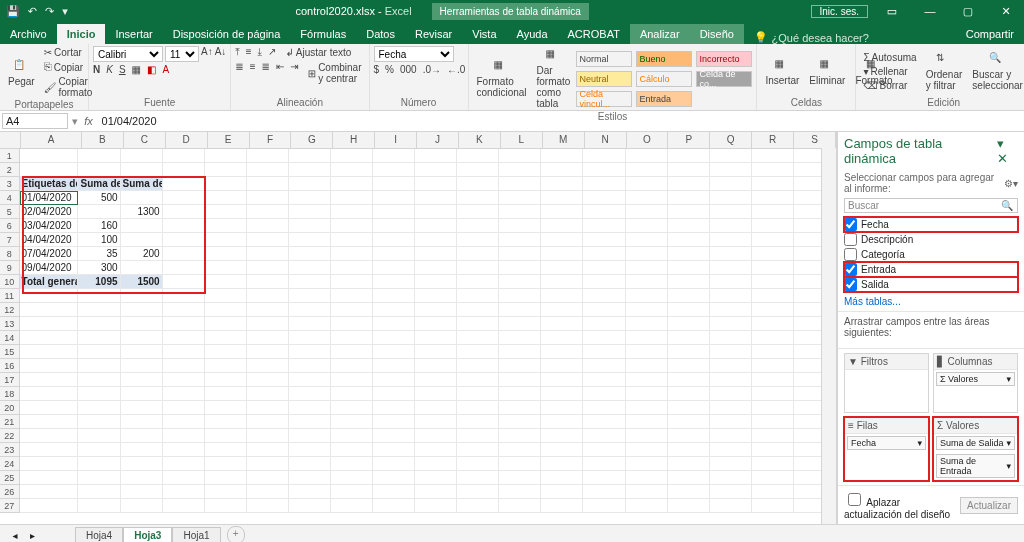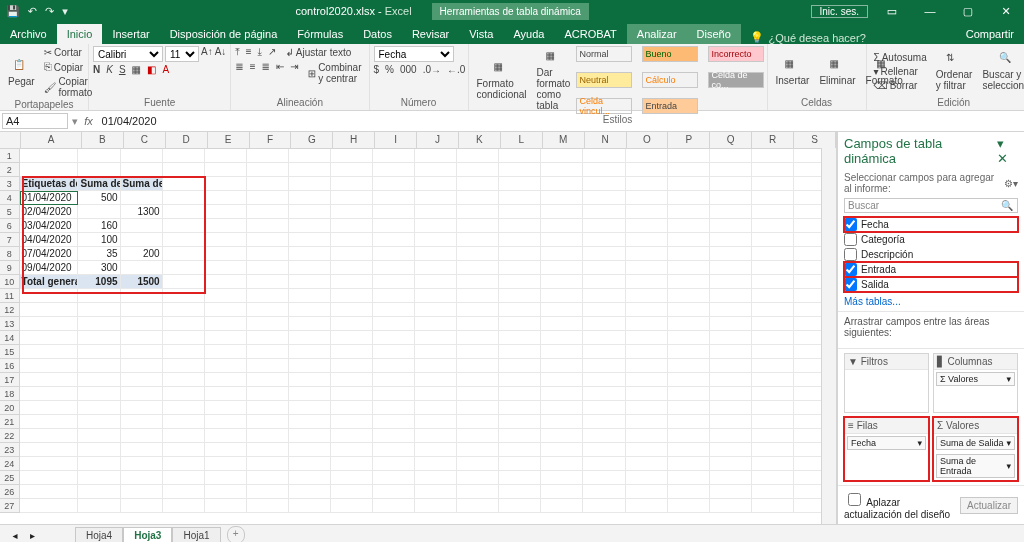--- a/index.html
+++ b/index.html
@@ -10,35 +10,35 @@
   .titlebar .title-center .fname{color:#fff}
   .titlebar .title-center .excel{color:#cfe8d8}
   .titlebar .tool-ctx{background:#4e9a71;padding:3px 8px;font-size:10px}
   .titlebar .win-ctl{display:flex;gap:2px}
   .titlebar .win-ctl div{width:36px;height:22px;display:flex;align-items:center;justify-content:center}
   .titlebar .signin{padding:0 8px;border:1px solid rgba(255,255,255,.5);margin-right:6px;font-size:10px}
 
   .menubar{height:22px;background:#0c6d3e;display:flex;align-items:flex-end;color:#fff;font-size:11px}
   .menubar .tab{padding:4px 10px;cursor:pointer}
   .menubar .tab.file{background:#0c6d3e}
-  .menubar .tab.active{background:#f3f3f3;color:#217346;font-weight:400}
+  .menubar .tab.active{background:#f3f3f3;color:#217346;font-weight:700}
   .menubar .tab.ctx{background:#4e9a71}
   .menubar .spacer{flex:1}
   .menubar .tell{display:flex;align-items:center;gap:4px;color:#cfe8d8;padding:0 10px}
 
   .ribbon{height:66px;background:#f3f3f3;border-bottom:1px solid #d4d4d4;display:flex;font-size:10px;color:#444}
   .rgroup{border-right:1px solid #e1e1e1;display:flex;flex-direction:column;justify-content:space-between;padding:2px 4px 0}
   .rgroup .body{display:flex;align-items:center;gap:2px;flex:1}
   .rgroup .label{text-align:center;color:#6a6a6a;font-size:10px;padding-bottom:2px}
   .btn{display:flex;flex-direction:column;align-items:center;gap:1px;padding:2px 4px}
   .btn .ic{width:16px;height:16px}
   .mini{display:flex;align-items:center;gap:2px;padding:1px 3px}
   select,input[type=text].fake{font-size:10px;border:1px solid #c8c8c8;background:#fff;height:16px}
   .style-cell{border:1px solid #c8c8c8;width:50px;height:14px;font-size:9px;display:flex;align-items:center;padding:0 2px}
-  .style-grid{display:grid;grid-template-columns:repeat(3,auto);gap:10px}
+  .style-grid{display:grid;grid-template-columns:repeat(3,auto);gap:4px}
 
   .fx-bar{height:20px;border-bottom:1px solid #d4d4d4;display:flex;align-items:center;font-size:11px}
   .namebox{width:58px;border:1px solid #c8c8c8;margin:0 2px;padding:1px 3px;background:#fff}
   .fx{width:18px;text-align:center;color:#666;font-style:italic}
   .formula-input{flex:1;border:none;padding:1px 4px}
 
   .workarea{display:flex;height:calc(542px - 22px - 22px - 66px - 20px - 20px)}
   .sheet{flex:1;position:relative;overflow:hidden;border-right:1px solid #d4d4d4}
   .colhdrs{display:flex;height:16px;background:#f3f3f3;border-bottom:1px solid #d4d4d4}
   .corner{width:22px;border-right:1px solid #d4d4d4;background:#f3f3f3}
@@ -867,25 +867,25 @@
       <span>Buscar</span>
         <span style="margin-left:auto">🔍</span>
     </div>
     <div class="field-list" id="fieldlist">
         <div class="fld boxed">
           <input type="checkbox" checked="" style="">
           <span>Fecha</span>
         </div>
         <div class="fld">
           <input type="checkbox" style="">
-          <span>Categoría</span>
+          <span>Descripción</span>
         </div>
         <div class="fld">
           <input type="checkbox" style="">
-          <span>Descripción</span>
+          <span>Categoría</span>
         </div>
         <div class="fld boxed">
           <input type="checkbox" checked="" style="">
           <span>Entrada</span>
         </div>
         <div class="fld boxed">
           <input type="checkbox" checked="" style="">
           <span>Salida</span>
         </div>
       </div>

